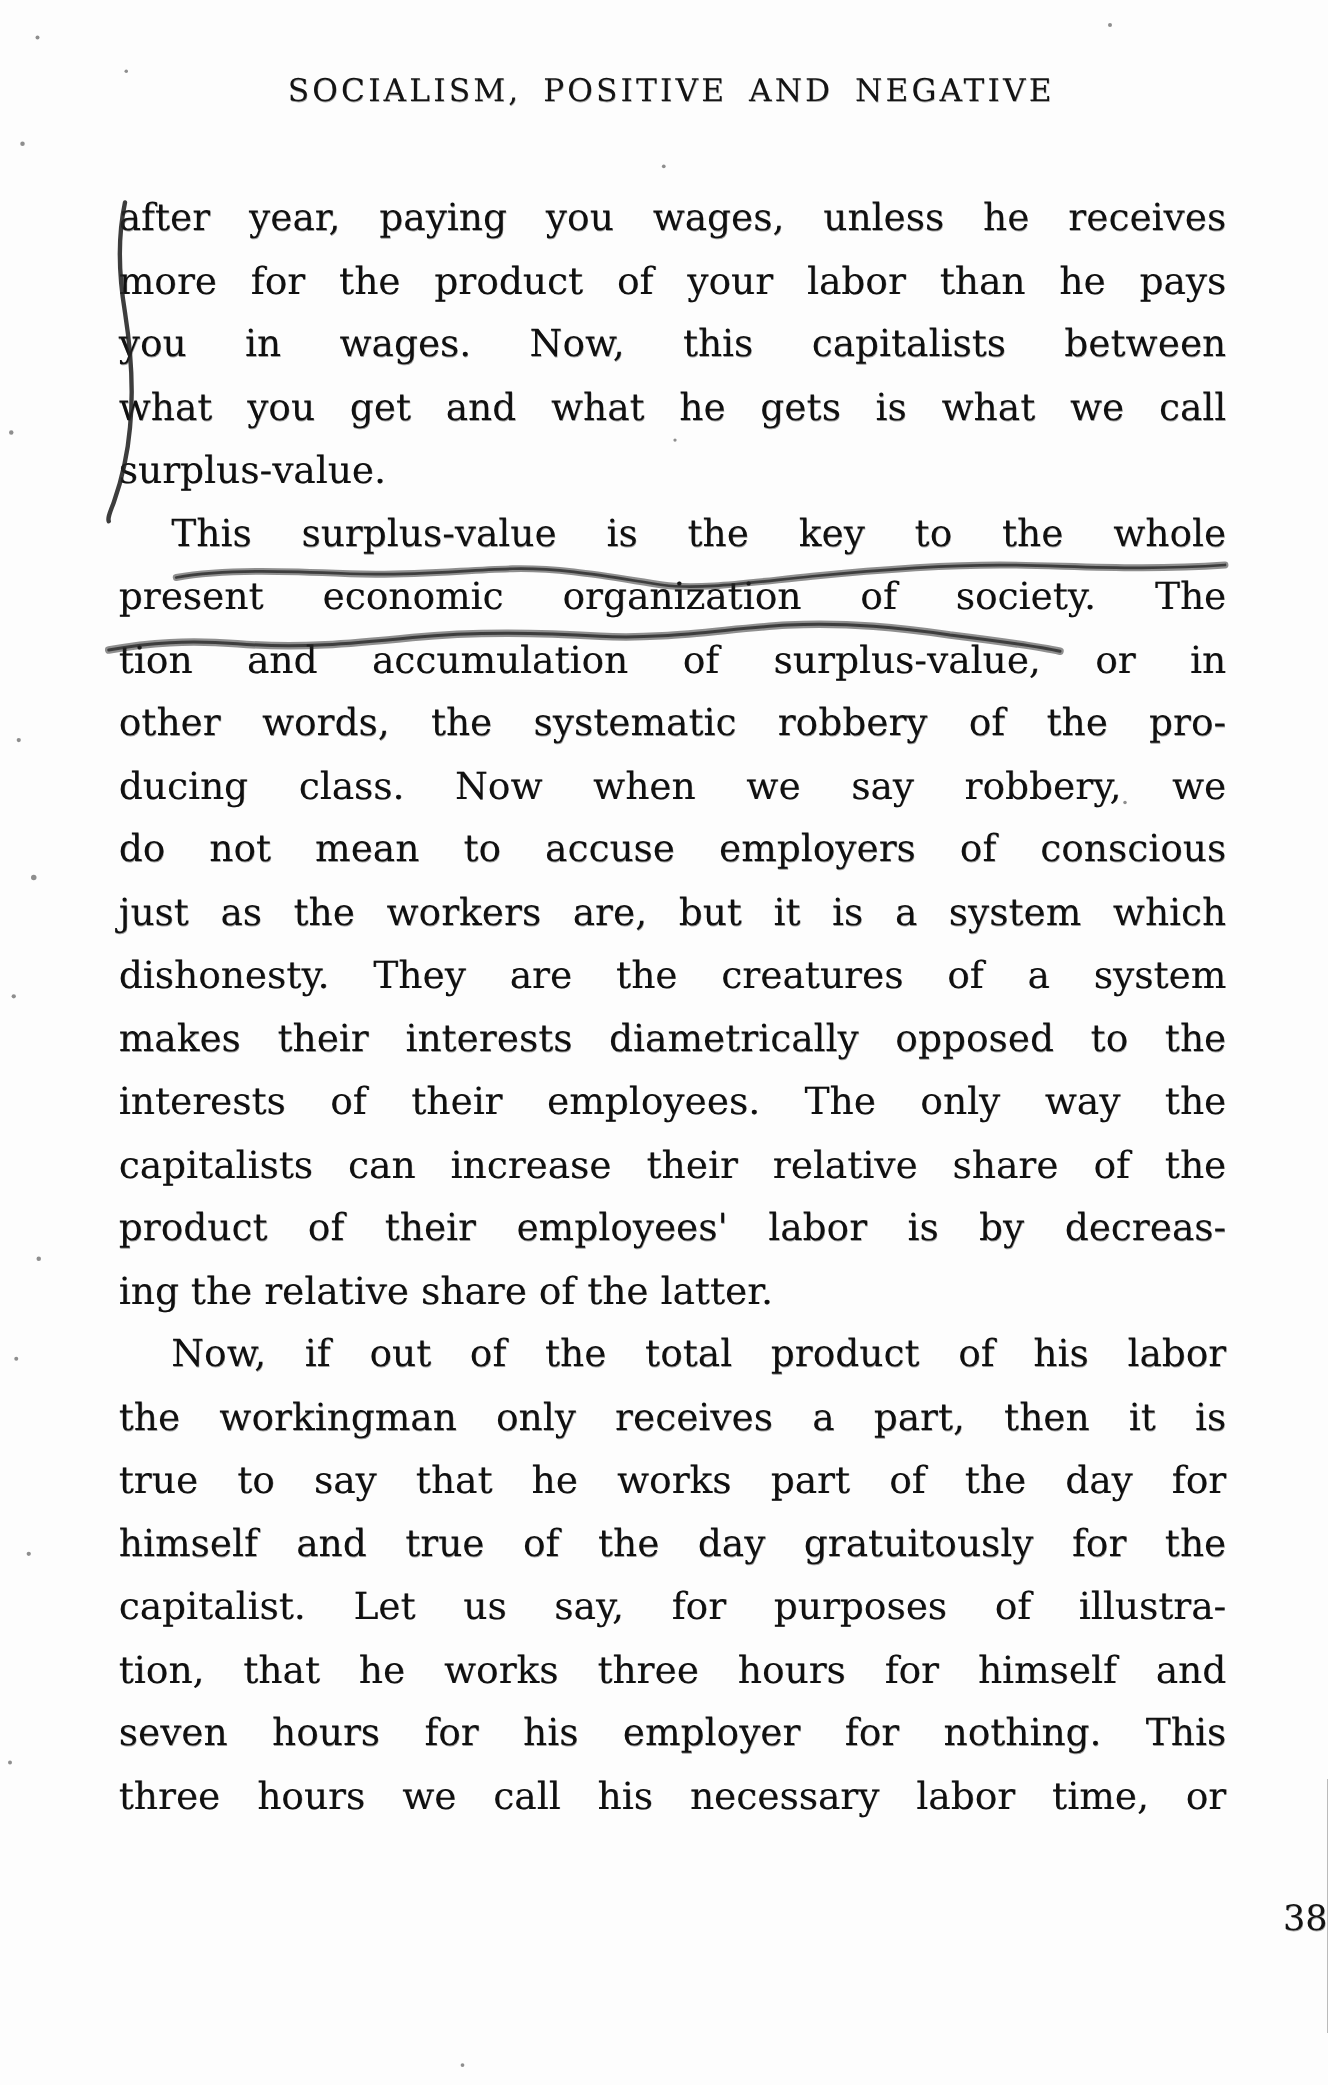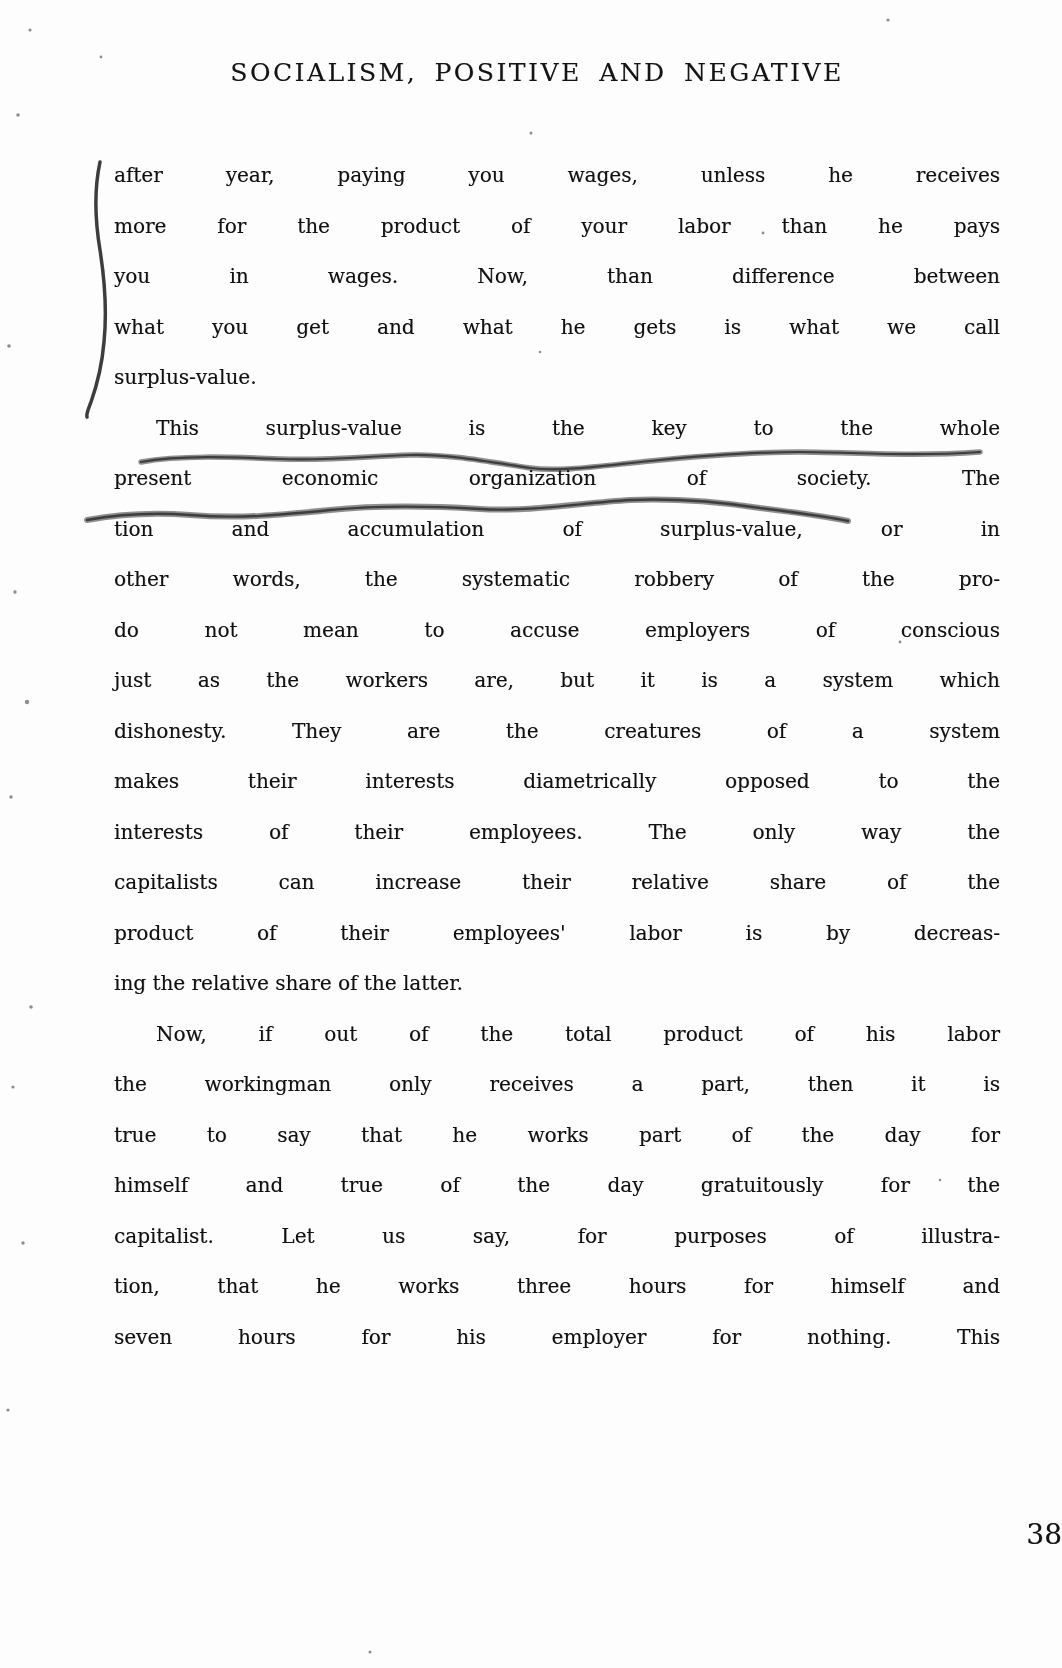--- a/index.html
+++ b/index.html
@@ -26,27 +26,26 @@
     letter-spacing:2.5px;
     word-spacing:7px;
     color:#141414;
     text-shadow:0.4px 0.4px 0 rgba(0,0,0,.35);
     padding-left:12px;
   }
   .textblock{
     position:absolute;
     left:95px;top:150px;
     width:886px;
-    font-size:20px;
+    font-size:30px;
     line-height:50.5px;
     text-align:justify;
     text-justify:inter-word;
     color:var(--ink);
     text-shadow:0.4px 0.4px 0 rgba(0,0,0,.38);
-    margin-left:19px;
   }
   .line{
     text-align:justify;
     -moz-text-align-last:justify;
     text-align-last:justify;
     height:50.5px;
     white-space:nowrap;
   }
   .line.indent{padding-left:42px;}
   .line.flush-last{
@@ -77,46 +76,48 @@
 <body>
 
 <div class="book-page">
 
   <div class="running-title">SOCIALISM, POSITIVE AND NEGATIVE</div>
 
   <div class="textblock">
     <div>
       <div class="line">after year, paying you wages, unless he receives</div>
       <div class="line">more for the product of your labor than he pays</div>
-      <div class="line">you in wages. Now, than difference between</div>
+      <div class="line">you in wages. Now, this capitalists between</div>
       <div class="line">what you get and what he gets is what we call</div>
       <div class="line flush-last">surplus-value.</div>
     </div>
     <div>
       <div class="line indent">This surplus-value is the key to the whole</div>
       <div class="line">present economic organization of society. The</div>
       <div class="line">tion and accumulation of surplus-value, or in</div>
       <div class="line">other words, the systematic robbery of the pro-</div>
+      <div class="line">ducing class. Now when we say robbery, we</div>
       <div class="line">do not mean to accuse employers of conscious</div>
       <div class="line">just as the workers are, but it is a system which</div>
       <div class="line">dishonesty. They are the creatures of a system</div>
       <div class="line">makes their interests diametrically opposed to the</div>
       <div class="line">interests of their employees. The only way the</div>
       <div class="line">capitalists can increase their relative share of the</div>
       <div class="line">product of their employees' labor is by decreas-</div>
       <div class="line flush-last">ing the relative share of the latter.</div>
     </div>
     <div>
       <div class="line indent">Now, if out of the total product of his labor</div>
       <div class="line">the workingman only receives a part, then it is</div>
       <div class="line">true to say that he works part of the day for</div>
       <div class="line">himself and true of the day gratuitously for the</div>
       <div class="line">capitalist. Let us say, for purposes of illustra-</div>
       <div class="line">tion, that he works three hours for himself and</div>
       <div class="line">seven hours for his employer for nothing. This</div>
+      <div class="line">three hours we call his necessary labor time, or</div>
     </div>
   </div>
 
   <div class="page-number">38</div>
 
   <svg class="annotation-layer" viewBox="0 0 1062 1668" xmlns="http://www.w3.org/2000/svg">
 
     <path class="pen-stroke" stroke-width="3.5" d="M 100 162
              C 94 190, 95 220, 100 250
              C 105 282, 107 312, 104 342

